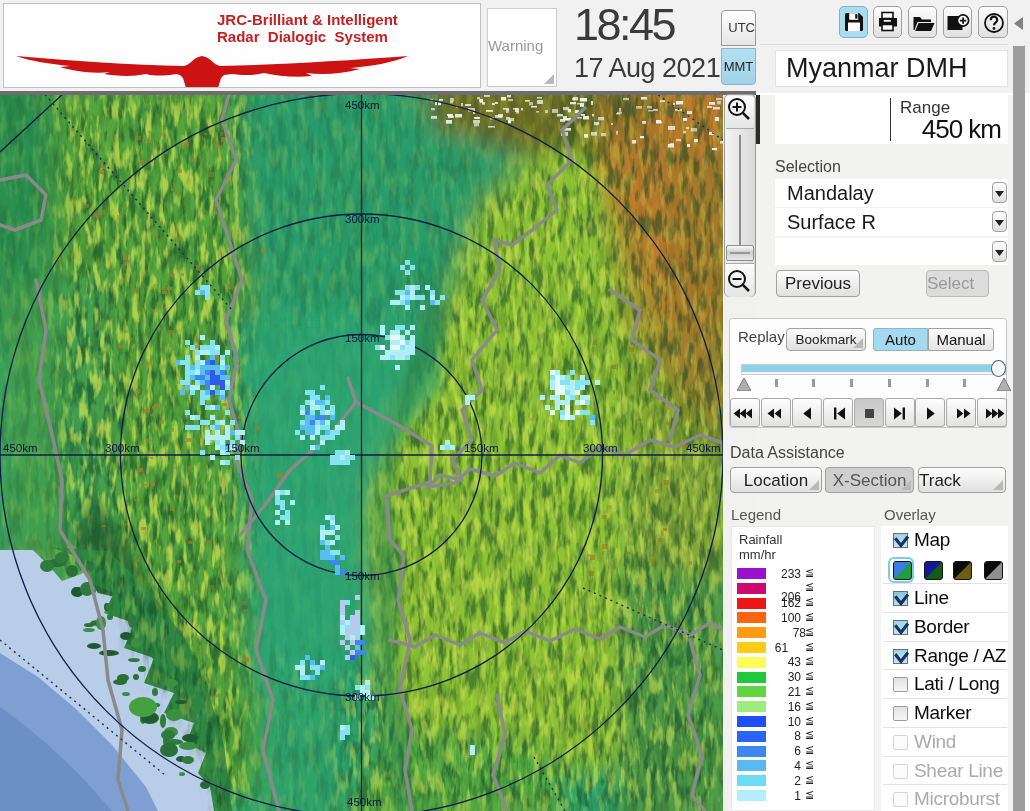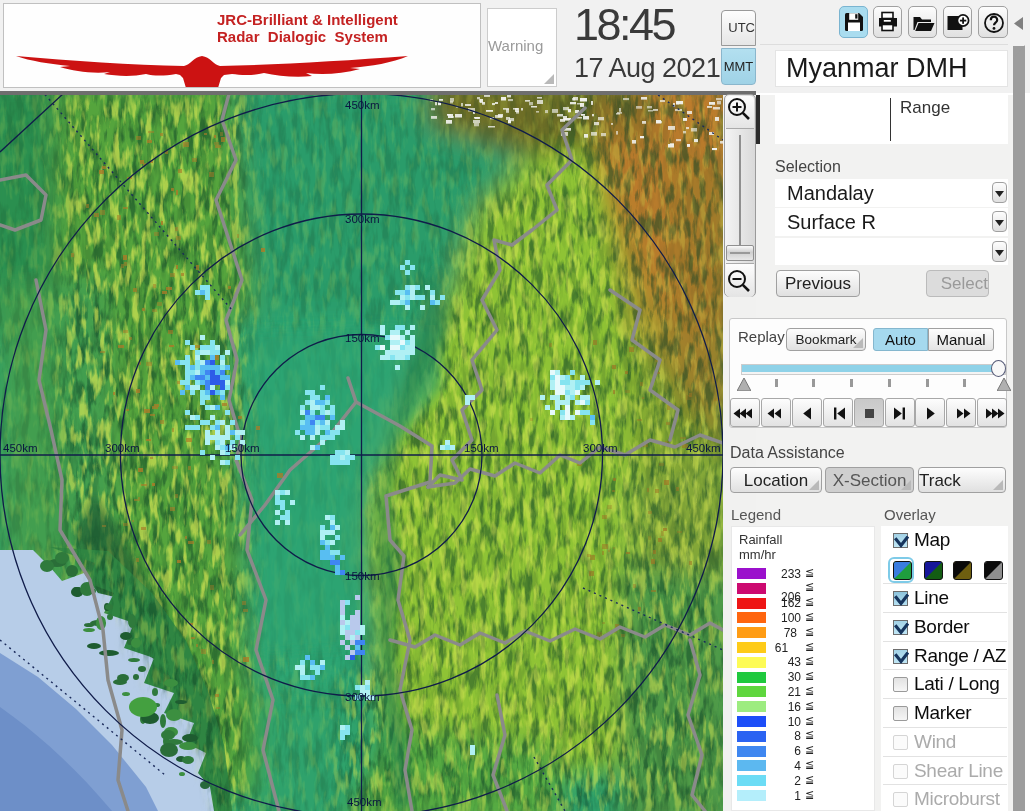--- a/index.html
+++ b/index.html
@@ -1088,20 +1088,21 @@
 <div class="abs" style="left:756px;top:95px;width:4px;height:49px;background:#2b2b2b"></div>
 <div class="abs" style="left:760px;top:44px;width:248px;height:1px;background:#ddd"></div>
 
 <div class="abs" style="left:775px;top:50px;width:233px;height:37px;background:#fff;border:1px solid #e4e4e4;box-sizing:border-box">
   <div class="abs" style="left:10px;top:2px;font-size:27px;color:#1a1a1a">Myanmar DMH</div>
 </div>
 
 <div class="abs" style="left:775px;top:95px;width:233px;height:49px;background:#fff">
   <div class="abs" style="left:115px;top:3px;width:1px;height:43px;background:#333"></div>
   <div class="abs" style="left:125px;top:3px;font-size:17px;color:#333">Range</div>
+  <div class="abs" style="left:0;top:19px;width:226px;text-align:right;font-size:26px;letter-spacing:-1px;color:#111">450 km</div>
 </div>
 
 <div class="abs" style="left:775px;top:158px;font-size:16px;color:#444">Selection</div>
 <div class="abs" style="left:775px;top:179px;width:233px;height:28px;background:#fff">
   <div class="abs" style="left:12px;top:3px;font-size:20px;color:#1a1a1a">Mandalay</div>
   <div class="abs" style="position:absolute;left:217px;top:3px;width:15px;height:21px;background:linear-gradient(#fdfdfd,#e0e0e0);border:1px solid #a0a0a0;border-radius:4px;box-sizing:border-box;text-align:center;"><svg width="9" height="6" style="margin-top:8px">
         <polygon points="0,0 9,0 4.5,6" fill="#222"></polygon>
       </svg></div>
 </div>
 <div class="abs" style="left:775px;top:208px;width:233px;height:28px;background:#fff">
@@ -1112,21 +1113,21 @@
 </div>
 <div class="abs" style="left:775px;top:238px;width:233px;height:27px;background:#fff">
   <div class="abs" style="position:absolute;left:217px;top:3px;width:15px;height:21px;background:linear-gradient(#fdfdfd,#e0e0e0);border:1px solid #a0a0a0;border-radius:4px;box-sizing:border-box;text-align:center;"><svg width="9" height="6" style="margin-top:8px">
         <polygon points="0,0 9,0 4.5,6" fill="#222"></polygon>
       </svg></div>
 </div>
 
 <div class="abs" style="position:absolute;left:776px;top:270px;width:84px;height:27px;background:linear-gradient(#fdfdfd,#e0e0e0);border:1px solid #a0a0a0;border-radius:4px;box-sizing:border-box;text-align:center;">
     <div style="margin-top:3px;font-size:17px;color:#222">Previous</div>
   </div>
-<div class="abs" style="left:926px;top:270px;width:63px;height:27px;background:#dcdcdc;border:1px solid #bbb;border-radius:4px;box-sizing:border-box;text-align:right">
+<div class="abs" style="left:926px;top:270px;width:63px;height:27px;background:#dcdcdc;border:1px solid #bbb;border-radius:4px;box-sizing:border-box;text-align:left">
     <div style="margin-top:3px;font-size:17px;color:#9a9a9a">Select</div>
   </div>
 
 <div class="abs" style="left:729px;top:318px;width:278px;height:110px;background:#fdfdfd;border:1px solid #c8c8c8;border-radius:3px;box-sizing:border-box">
   <div class="abs" style="left:8px;top:9px;font-size:15px;color:#444">Replay</div>
   <div class="abs" style="position:absolute;left:56px;top:9px;width:80px;height:23px;background:linear-gradient(#fdfdfd,#e0e0e0);border:1px solid #a0a0a0;border-radius:4px;box-sizing:border-box;text-align:center;">
       <div style="margin-top:3px;font-size:13.5px;color:#222">Bookmark</div>
       <svg width="10" height="10" style="position:absolute;right:2px;bottom:2px">
         <polygon points="10,0 10,10 0,10" fill="#b9b9b9"></polygon>
       </svg>
@@ -1260,21 +1261,21 @@
 <div style="position:absolute;left:5px;top:55.8px;width:29px;height:11px;background:#cc0a70"></div>
 <div style="position:absolute;left:30px;top:63px;width:39px;text-align:right;font-size:12px;color:#222">206</div>
 <div style="position:absolute;left:73px;top:53.3px;font-size:11px;color:#222">≦</div>
 <div style="position:absolute;left:5px;top:70.6px;width:29px;height:11px;background:#ee1515"></div>
 <div style="position:absolute;left:30px;top:69.1px;width:39px;text-align:right;font-size:12px;color:#222">162</div>
 <div style="position:absolute;left:73px;top:68.1px;font-size:11px;color:#222">≦</div>
 <div style="position:absolute;left:5px;top:85.4px;width:29px;height:11px;background:#ff650e"></div>
 <div style="position:absolute;left:30px;top:83.9px;width:39px;text-align:right;font-size:12px;color:#222">100</div>
 <div style="position:absolute;left:73px;top:82.9px;font-size:11px;color:#222">≦</div>
 <div style="position:absolute;left:5px;top:100.2px;width:29px;height:11px;background:#ff9c14"></div>
-<div style="position:absolute;left:26px;top:98.7px;width:39px;text-align:right;font-size:12px;color:#222">78</div>
+<div style="position:absolute;left:35px;top:98.7px;width:39px;text-align:right;font-size:12px;color:#222">78</div>
 <div style="position:absolute;left:73px;top:97.7px;font-size:11px;color:#222">≦</div>
 <div style="position:absolute;left:5px;top:115.0px;width:29px;height:11px;background:#fecb18"></div>
 <div style="position:absolute;left:30px;top:113.5px;width:39px;text-align:center;font-size:12px;color:#222">61</div>
 <div style="position:absolute;left:73px;top:112.5px;font-size:11px;color:#222">≦</div>
 <div style="position:absolute;left:5px;top:129.8px;width:29px;height:11px;background:#fdfb56"></div>
 <div style="position:absolute;left:30px;top:128.3px;width:39px;text-align:right;font-size:12px;color:#222">43</div>
 <div style="position:absolute;left:73px;top:127.3px;font-size:11px;color:#222">≦</div>
 <div style="position:absolute;left:5px;top:144.6px;width:29px;height:11px;background:#1fc93e"></div>
 <div style="position:absolute;left:30px;top:143.1px;width:39px;text-align:right;font-size:12px;color:#222">30</div>
 <div style="position:absolute;left:73px;top:142.1px;font-size:11px;color:#222">≦</div>

